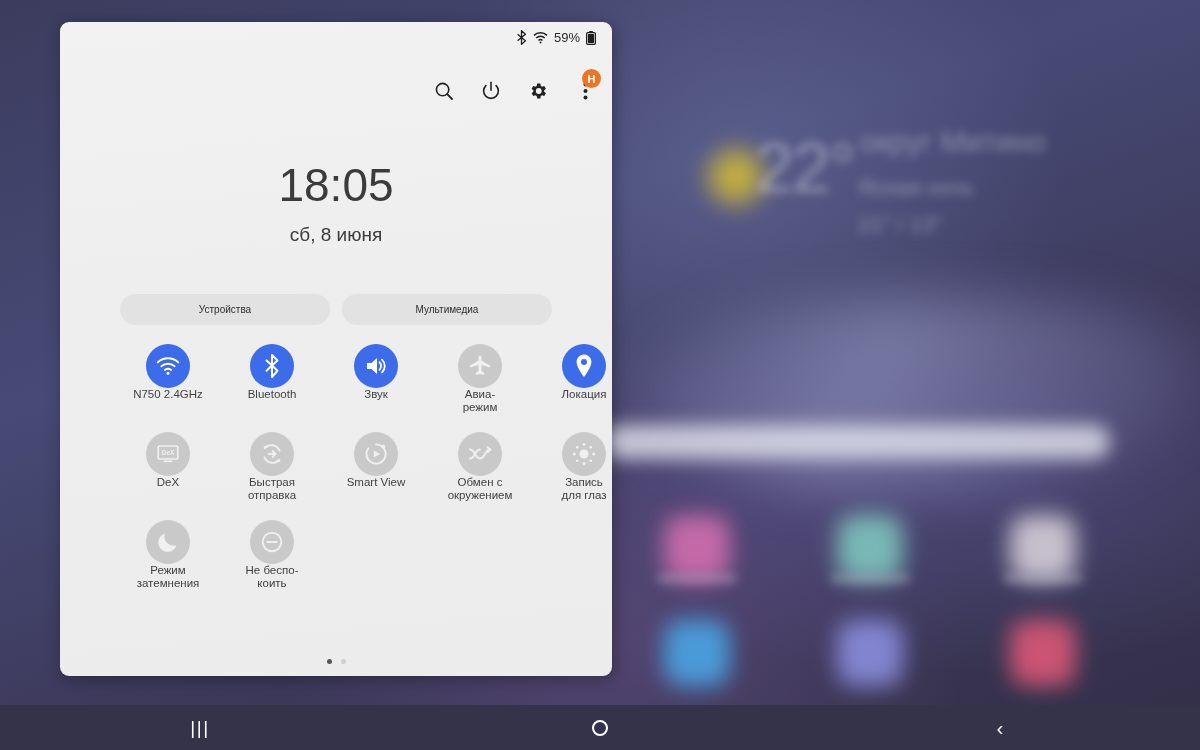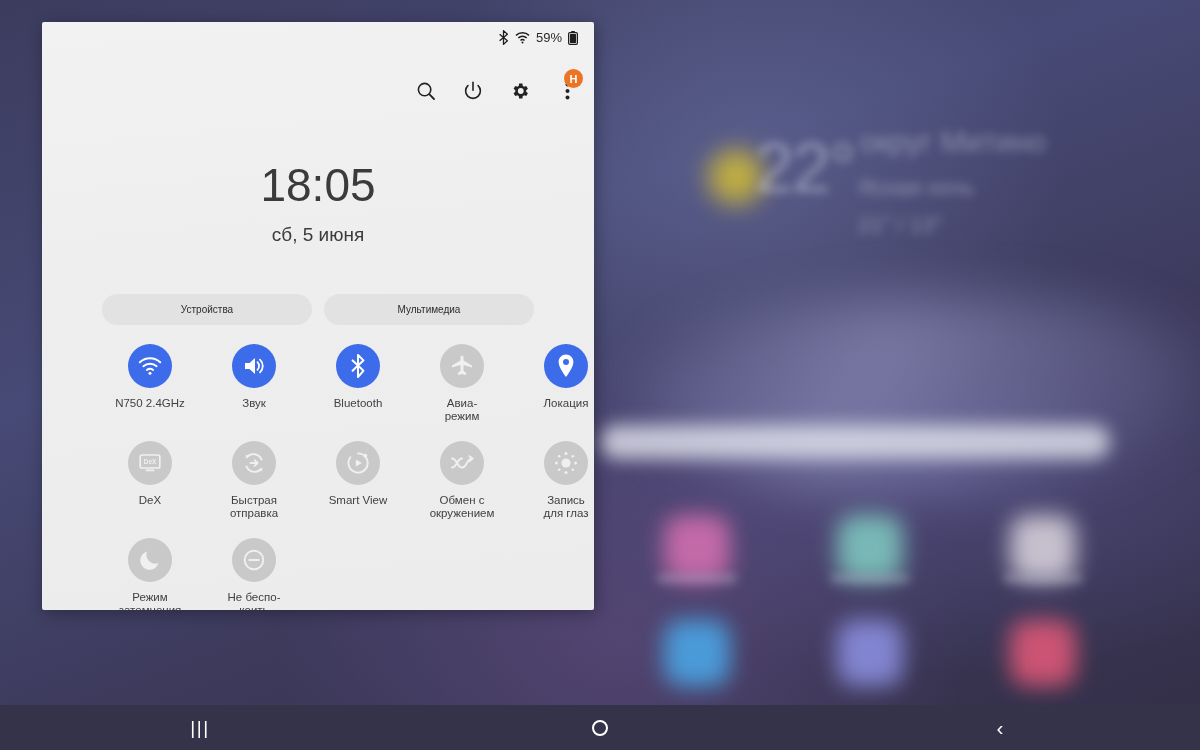--- a/index.html
+++ b/index.html
@@ -51,23 +51,23 @@
   }
   .wp-icon { width:66px; height:66px; border-radius:18px; filter:blur(11px); opacity:0.88; }
   .wp-icon-label {
     position:absolute; bottom:-2px; width:80px; height:9px;
     background:rgba(210,210,225,0.30); filter:blur(5px); border-radius:4px;
   }
   .wp-cell { position:relative; display:flex; align-items:center; justify-content:center; }
 
   
   #quick-panel {
-    position:absolute; left:42px; top:22px; width:552px; height:588px;
+    position:absolute; left:60px; top:22px; width:552px; height:654px;
     background:linear-gradient(175deg,#f2f2f2 0%,#eeeeee 40%,#ececec 100%);
-    border-radius:2px;
+    border-radius:9px;
     box-shadow:2px 3px 16px rgba(0,0,0,0.32);
     overflow:hidden;
   }
 
   
   #status-bar {
     position:absolute; right:16px; top:8px;
     display:flex; align-items:center; gap:6px;
     font-size:13px; color:#2b2b2b; font-weight:500;
   }
@@ -120,21 +120,21 @@
     display:flex; align-items:center; justify-content:center;
     position:relative;
   }
   .tile-circle.on  { background:#3d6ceb; }
   .tile-circle.off { background:#c9c9c9; }
   .tile-circle.ring::after {
     content:""; position:absolute; left:-4px; top:-4px; right:-4px; bottom:-4px;
     border-radius:50%; border:1.6px solid #3d6ceb;
   }
   .tile-label {
-    margin-top:9px; font-size:11.5px; line-height:13px; color:#414141;
+    font-size:11.5px; line-height:13px; color:#414141;
     text-align:center; max-width:92px; white-space:pre-line;
   }
   .tile-label.faded {
     color:#8e8e8e;
     -webkit-mask-image:linear-gradient(to right, transparent 0%, #000 16%, #000 80%, transparent 100%);
     mask-image:linear-gradient(to right, transparent 0%, #000 16%, #000 80%, transparent 100%);
     white-space:nowrap; max-width:100px; overflow:hidden;
   }
 
   
@@ -257,21 +257,21 @@
         <circle cx="2.5" cy="3.5" r="2"></circle>
           <circle cx="2.5" cy="10" r="2"></circle>
           <circle cx="2.5" cy="16.5" r="2"></circle>
       </svg>
       <span id="avatar-badge">H</span>
     </div>
   </div>
 
   <div id="clock-area">
     <div id="clock-time">18:05</div>
-    <div id="clock-date">сб, 5 июня</div>
+    <div id="clock-date">сб, 8 июня</div>
   </div>
 
   <div id="chip-row">
     <div class="chip">Устройства</div>
     <div class="chip">Мультимедиа</div>
   </div>
 
   <div id="toggle-grid">
 
     <div class="tile">
@@ -281,36 +281,36 @@
           <path d="M5.4 10.2 A10 10 0 0 1 18.6 10.2" fill="none" stroke="#fff" stroke-width="2" stroke-linecap="round"></path>
           <path d="M8.9 14 A5 5 0 0 1 15.1 14" fill="none" stroke="#fff" stroke-width="2" stroke-linecap="round"></path>
           <circle cx="12" cy="17.2" r="1.5" fill="#fff"></circle>
         </svg>
       </div>
       <div class="tile-label">N750 2.4GHz</div>
     </div>
 
     <div class="tile">
       <div class="tile-circle on">
+        <svg width="16" height="24" viewBox="0 0 16 24">
+          <path d="M8 1 L13.4 6.4 L8 11.4 L8 1 Z M8 11.4 L13.4 16.8 L8 23 L8 11.4 Z M8 11.4 L2.6 16.8 M8 11.4 L2.6 6.4" fill="none" stroke="#fff" stroke-width="2" stroke-linejoin="round" stroke-linecap="round"></path>
+        </svg>
+      </div>
+      <div class="tile-label">Bluetooth</div>
+    </div>
+
+    <div class="tile">
+      <div class="tile-circle on">
         <svg width="24" height="22" viewBox="0 0 24 22">
           <path d="M3 8 L7.5 8 L13 3 L13 19 L7.5 14 L3 14 Z" fill="#fff"></path>
           <path d="M15.5 7.2 A5.4 5.4 0 0 1 15.5 14.8" fill="none" stroke="#fff" stroke-width="1.8" stroke-linecap="round"></path>
           <path d="M18 4.6 A8.8 8.8 0 0 1 18 17.4" fill="none" stroke="#fff" stroke-width="1.8" stroke-linecap="round"></path>
         </svg>
       </div>
       <div class="tile-label">Звук</div>
-    </div>
-
-    <div class="tile">
-      <div class="tile-circle on">
-        <svg width="16" height="24" viewBox="0 0 16 24">
-          <path d="M8 1 L13.4 6.4 L8 11.4 L8 1 Z M8 11.4 L13.4 16.8 L8 23 L8 11.4 Z M8 11.4 L2.6 16.8 M8 11.4 L2.6 6.4" fill="none" stroke="#fff" stroke-width="2" stroke-linejoin="round" stroke-linecap="round"></path>
-        </svg>
-      </div>
-      <div class="tile-label">Bluetooth</div>
     </div>
 
 
     <div class="tile">
       <div class="tile-circle off">
         <svg width="24" height="24" viewBox="0 0 24 24" fill="#f0f0f0">
           <path d="M22 13.5v-2l-8.5-5V3a1.5 1.5 0 0 0-3 0v3.5L2 11.5v2l8.5-2.4V17l-2.6 1.8V21l4.1-1.1 4.1 1.1v-2.2L13.5 17v-5.9L22 13.5z"></path>
         </svg>
       </div>
       <div class="tile-label">Авиа-

